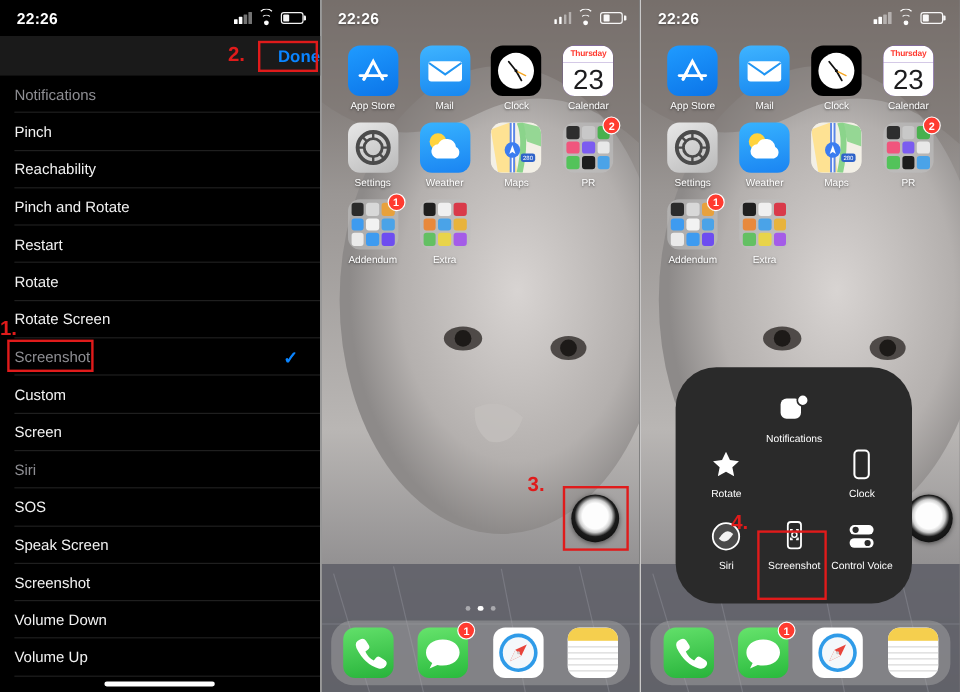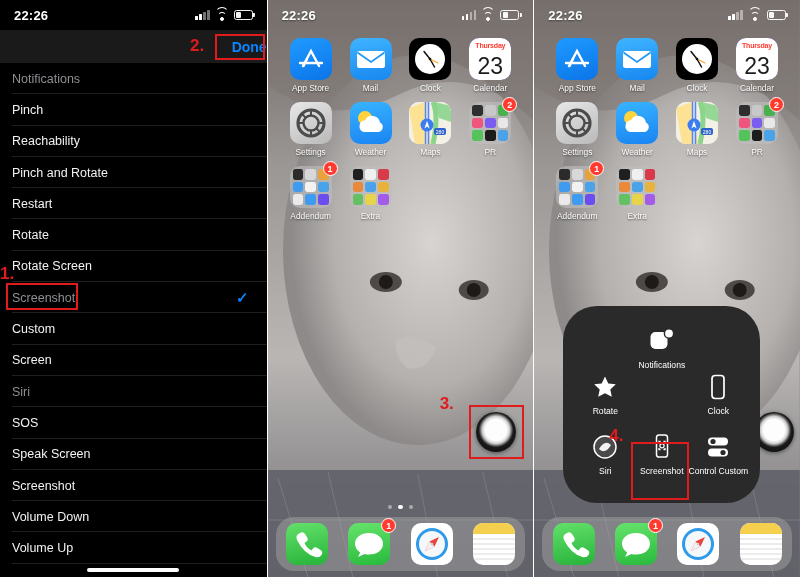--- a/index.html
+++ b/index.html
@@ -823,21 +823,21 @@
 
       <div class="at-item at-br">
         <span class="glyph">
           <svg width="26" height="26" viewBox="0 0 26 26">
             <rect x="3" y="3.5" width="20" height="8" rx="4" fill="#fff"></rect>
             <circle cx="8" cy="7.5" r="2.6" fill="#2a2a2a"></circle>
             <rect x="3" y="14.5" width="20" height="8" rx="4" fill="#fff"></rect>
             <circle cx="18" cy="18.5" r="2.6" fill="#2a2a2a"></circle>
             </svg>
         </span>
-        <span>Control Custom</span>
+        <span>Control Voice</span>
       </div>
     </div>
 
     <div class="ann-box" style="left:97px; top:442px; width:58px; height:58px;"></div>
     <div class="ann-num" style="left:75px; top:426px;">4.</div>
   </div>
 
 </div>
 
 </body></html>

